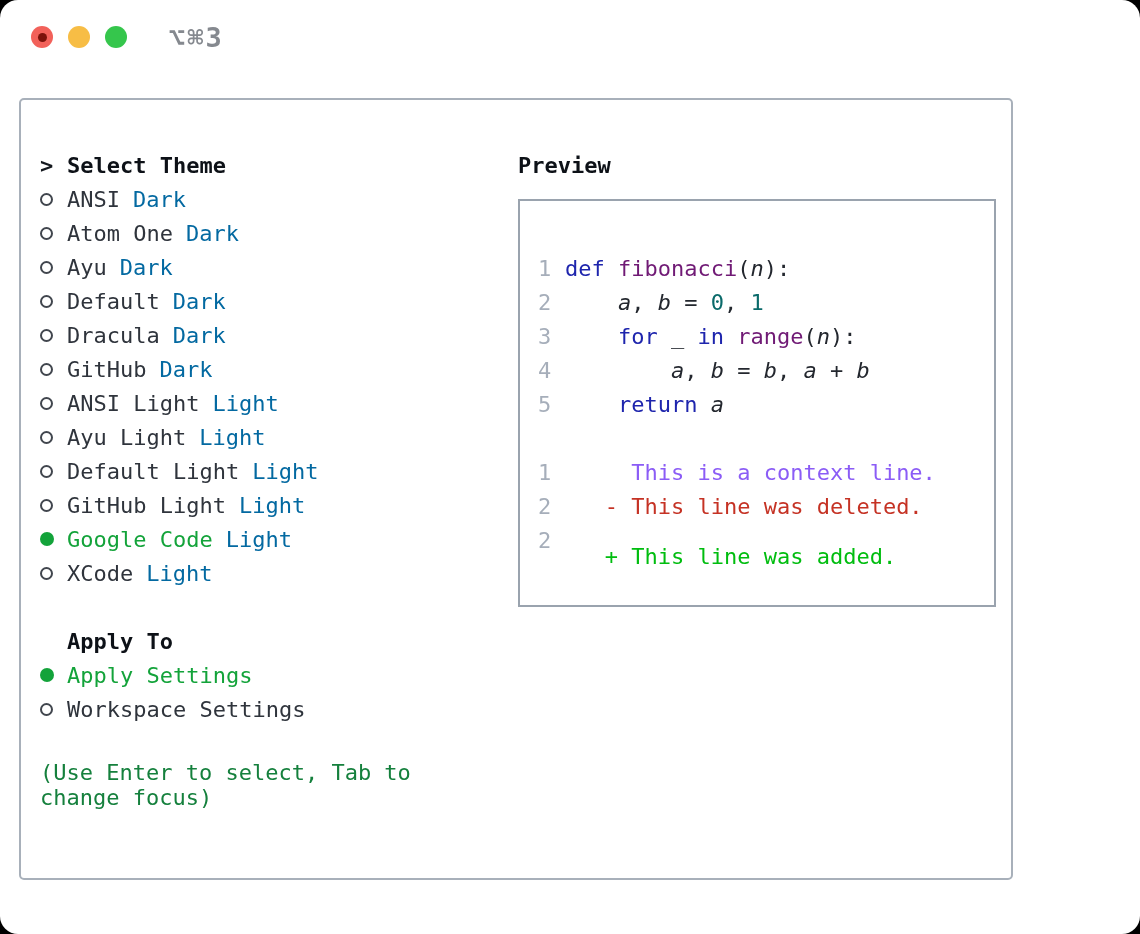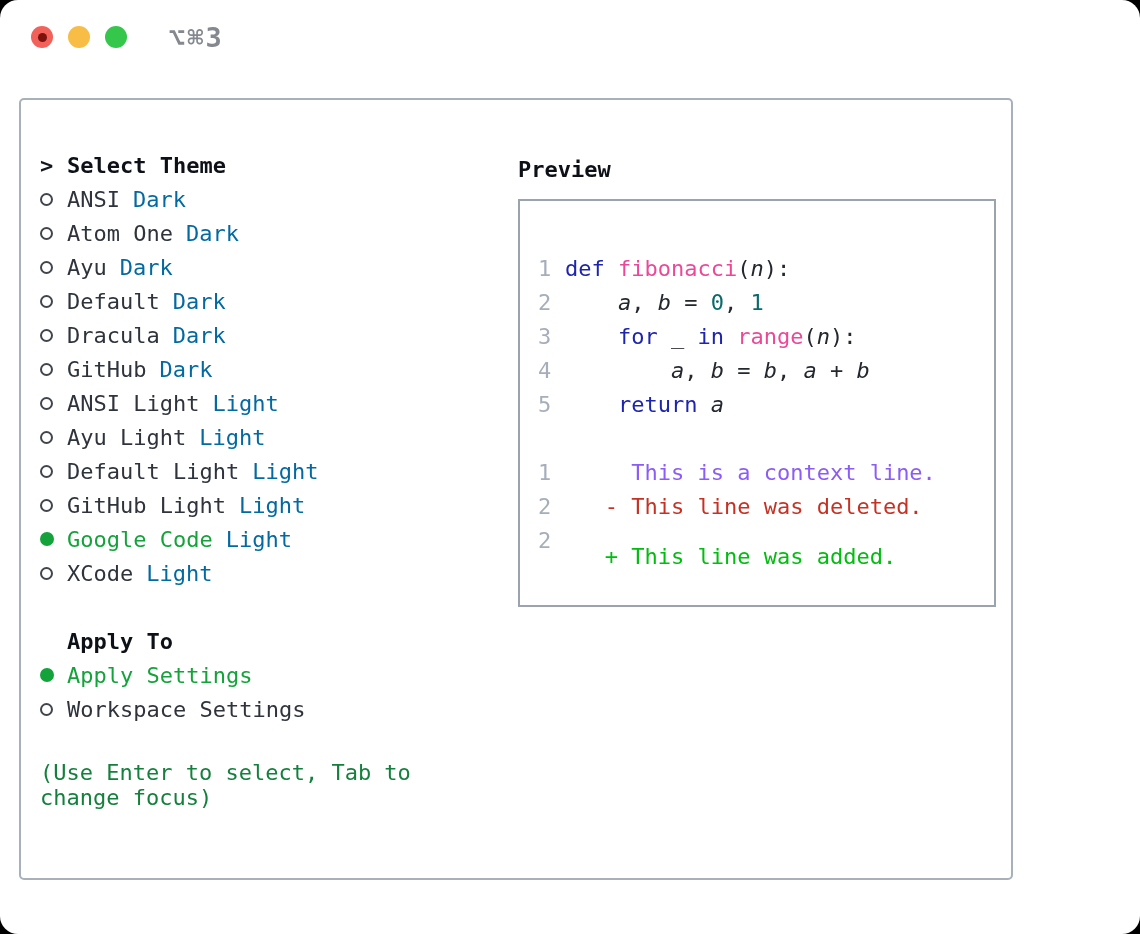--- a/index.html
+++ b/index.html
@@ -59,34 +59,34 @@
   .theme-tag { color: #0369a1; margin-left: 13px; }
 
   .spacer { height: 34px; }
 
   .hint {
     width: 420px; margin-top: 0;
     line-height: 25px; font-size: 22px; color: #15803d;
   }
 
   
-  .preview-title-row { height: 34px; display: flex; align-items: flex-end; padding-left: 8px; }
+  .preview-title-row { height: 34px; display: flex; align-items: center; padding-left: 8px; }
   .preview-box {
     margin-top: 17px; margin-left: 8px;
     width: 478px; height: 408px;
     border: 2px solid #9aa3ae;
     background: #ffffff;
     padding: 50px 0 0 18px;
     overflow: hidden;
   }
   .code-row { height: 34px; display: flex; align-items: center; white-space: pre; }
   .lnum { width: 25px; flex: none; margin-right: 2px; color: #a6aeba; }
 
   .tok-kw  { color: #1e25ad; }
-  .tok-fn  { color: #ec4899; }
+  .tok-fn  { color: #701a75; }
   .tok-lit { color: #0a6a6a; }
   .tok-pln { color: #23272e; }
   .tok-var { color: #23272e; font-style: italic; }
 
   .diff-context { color: #8b5cf6; }
   .diff-deleted { color: #c53224; }
   .diff-added   { color: #00bd0f; margin-top: 32px; }
 </style>
 </head>
 <body>

